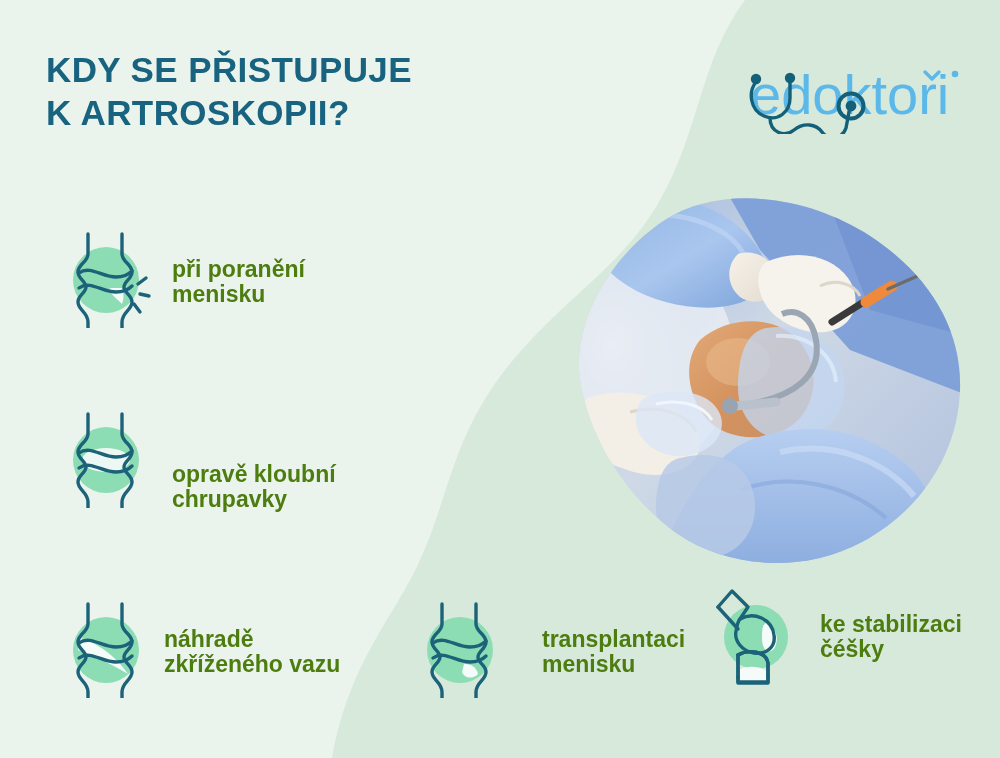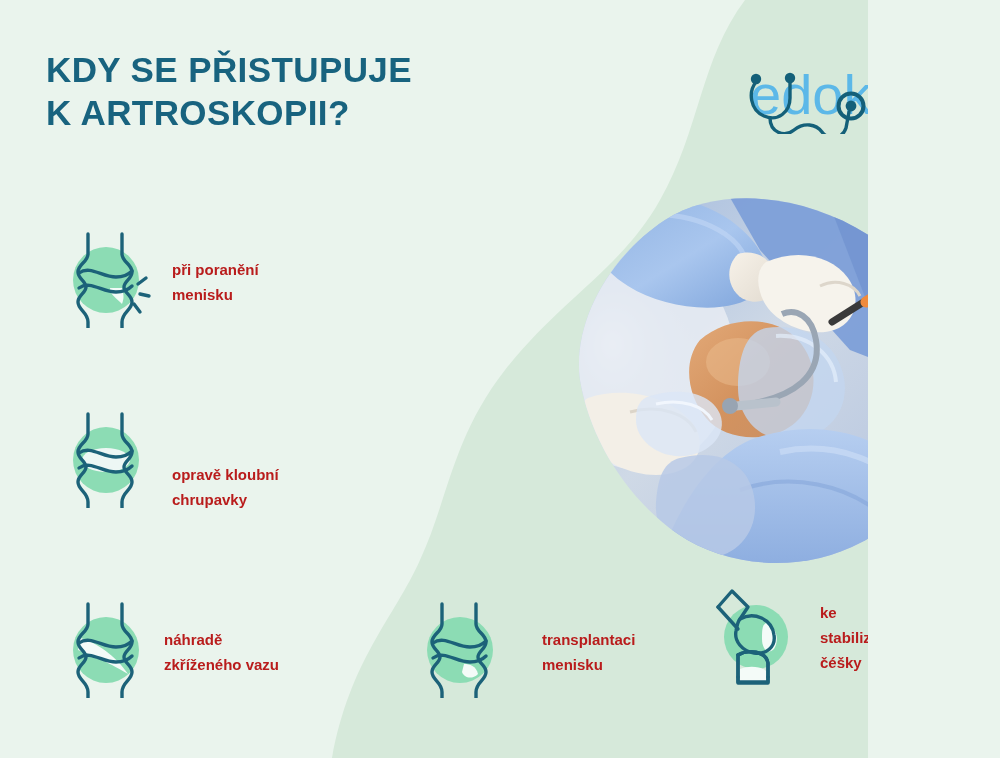--- a/index.html
+++ b/index.html
@@ -3,21 +3,21 @@
 <meta charset="utf-8">
 <style>
   html,body{margin:0;padding:0;}
   body{
     width:1000px;height:758px;
     background:#eaf4ed;
     font-family:"Liberation Sans", sans-serif;
     overflow:hidden;
     position:relative;
   }
-  #stage{position:relative;width:868px;height:758px;overflow:hidden;}
+  #stage{position:relative;width:1000px;height:758px;overflow:hidden;}
 
   
   .bg-wave{position:absolute;inset:0;width:1000px;height:758px;}
 
   
   .title{
     position:absolute;left:46px;top:48px;
     color:#18637f;
     font-size:35px;line-height:43px;
     font-weight:bold;letter-spacing:0.4px;
@@ -28,22 +28,22 @@
   
   .logo{position:absolute;left:742px;top:62px;width:222px;height:72px;}
 
   
   .photo-blob{position:absolute;left:570px;top:190px;width:398px;height:380px;}
 
   
   .item{position:absolute;display:flex;align-items:center;}
   .item .ico{position:relative;flex:0 0 auto;}
   .item .label{
-    color:#b91c1c;font-weight:bold;
-    font-size:15px;line-height:25px;
+    color:#4d7c0f;font-weight:bold;
+    font-size:23px;line-height:25px;
     white-space:pre-line;
   }
   .i1{left:66px;top:232px;}
   .i1 .label{margin-left:20px;}
   .i2{left:66px;top:412px;align-items:flex-end;}
   .i2 .label{margin-left:20px;}
   .i3{left:66px;top:602px;}
   .i3 .label{margin-left:12px;}
   .i4{left:420px;top:602px;}
   .i4 .label{margin-left:36px;}

